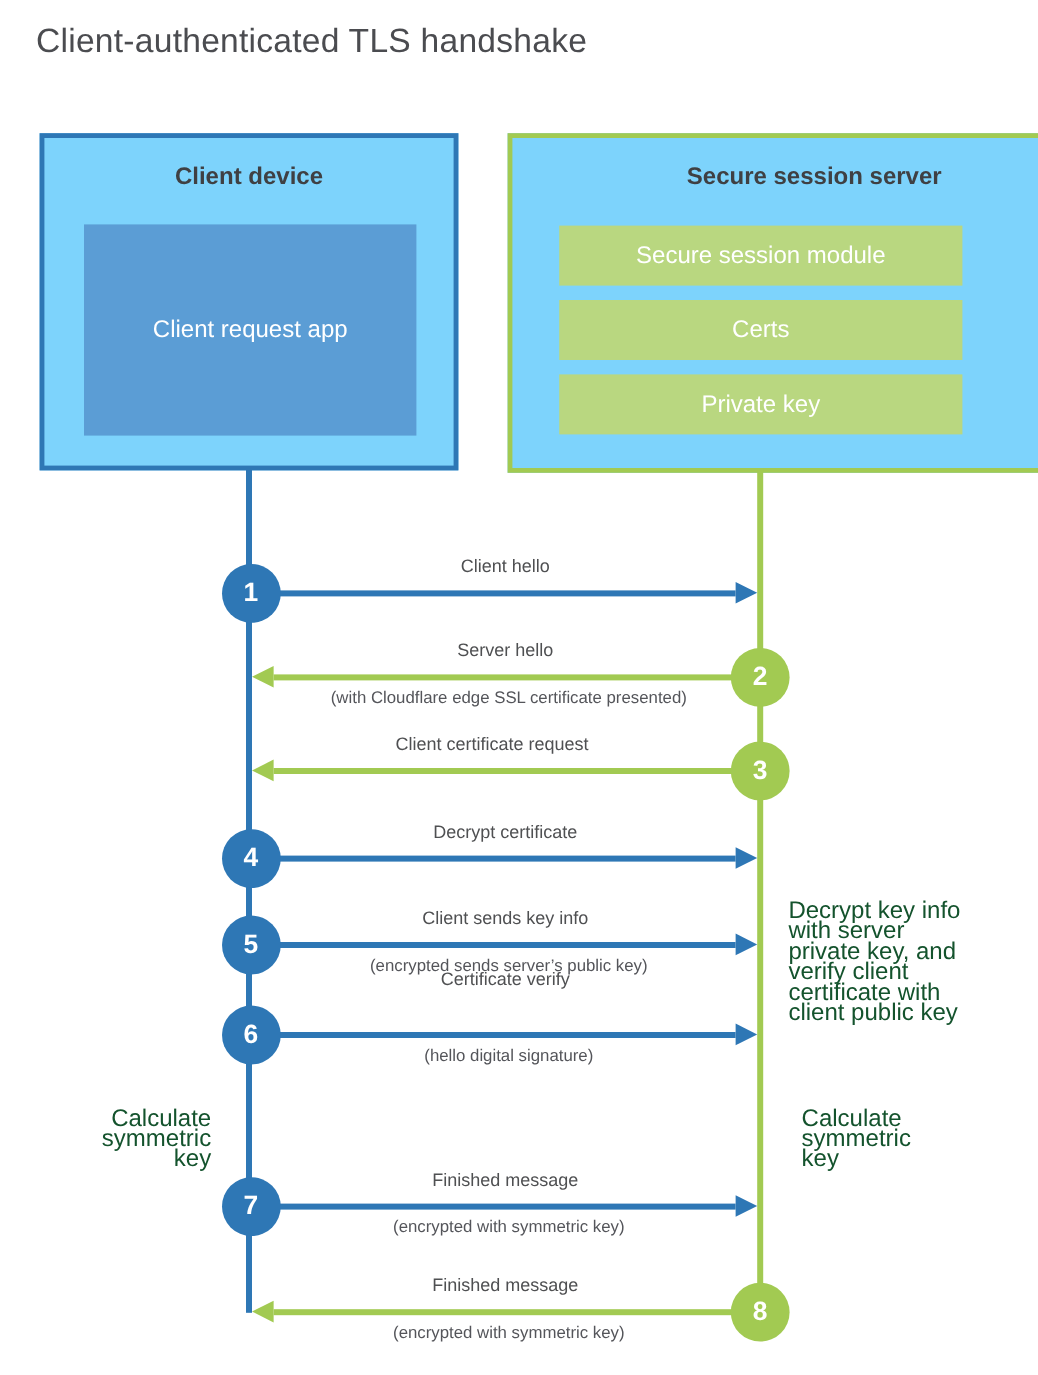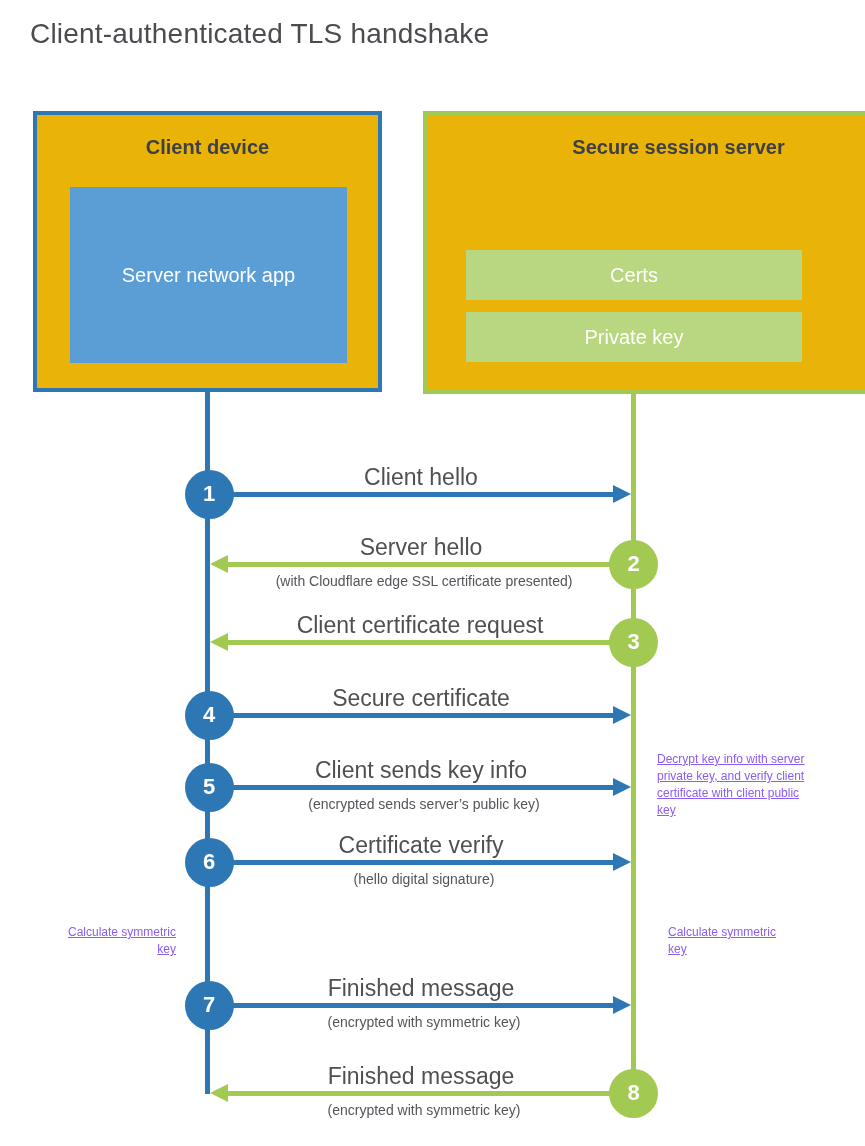--- a/index.html
+++ b/index.html
@@ -5,21 +5,21 @@
   html,body{margin:0;padding:0;background:#fff;}
   .canvas{
     position:relative;width:865px;height:1146px;background:#ffffff;overflow:hidden;
     font-family:"Liberation Sans","DejaVu Sans",sans-serif;
   }
   .title{
     position:absolute;left:30px;top:18px;margin:0;
     font-size:28px;font-weight:300;color:#4b4c50;letter-spacing:.2px;
   }
   
-  .box{position:absolute;box-sizing:border-box;background:#eab308;}
+  .box{position:absolute;box-sizing:border-box;background:#7dd3fc;}
   .box.client{left:33px;top:111px;width:349px;height:281px;border:4px solid var(--blue);}
   .box.server{left:423px;top:111px;width:511px;height:283px;border:4px solid var(--green);}
   .box-heading{
     position:absolute;left:0;top:21px;width:100%;text-align:center;
     font-size:20px;font-weight:700;color:#3f4043;
   }
   .app-fill{
     position:absolute;left:33px;top:72px;width:277px;height:176px;
     background:var(--blue-fill);display:flex;align-items:center;justify-content:center;
   }
@@ -35,48 +35,49 @@
   
   .shaft{position:absolute;height:5px;}
   .head{position:absolute;width:0;height:0;border-top:9px solid transparent;border-bottom:9px solid transparent;}
   .step-circle{
     position:absolute;width:49px;height:49px;border-radius:50%;
     display:flex;align-items:center;justify-content:center;z-index:3;
   }
   .step-num{color:#fff;font-size:22px;font-weight:700;}
   .step-label{
     position:absolute;transform:translateX(-50%);white-space:nowrap;
-    font-size:23px;color:#4f5052;z-index:2;
+    font-size:15px;color:#4f5052;z-index:2;
   }
   .step-sub{
     position:absolute;transform:translateX(-50%);white-space:nowrap;
     font-size:14px;color:#54555a;z-index:2;
   }
   
-  .note{position:absolute;font-size:12px;line-height:17px;color:#8b5cf6;text-decoration:underline;}
+  .note{position:absolute;font-size:20px;line-height:17px;color:#14532d;}
   .note-decrypt{left:657px;top:751px;width:158px;}
   .note-calc-left{left:62px;top:924px;width:114px;text-align:right;}
   .note-calc-right{left:668px;top:924px;width:112px;text-align:left;}
 </style>
 </head>
 <body>
 
 <div class="canvas" style="--blue: #2e77b5; --blue-fill: #5b9dd5; --green: #a2ca52; --green-fill: #b9d780;">
 
   <h1 class="title">Client-authenticated TLS handshake</h1>
 
   <div class="box client">
     <div class="box-heading">Client device</div>
     <div class="app-fill">
-      <span class="app-text">Server network app</span>
+      <span class="app-text">Client request app</span>
     </div>
   </div>
 
   <div class="box server">
     <div class="box-heading">Secure session server</div>
+    <div class="bar" style="top:73px">Secure session module</div>
     <div class="bar" style="top:197px">Private key</div>
     <div class="bar" style="top:135px">Certs</div>
   </div>
 
   <div class="vline blue-line"></div>
   <div class="vline green-line"></div>
 
   <div id="steps">
   <div class="step">
     <div class="shaft" style="background: rgb(46, 119, 181); top: 492px; left: 210px; width: 403px;"></div>
@@ -97,51 +98,51 @@
     <div class="step-label" style="left: 421px; top: 534px;">Server hello</div>
     <div class="step-sub" style="left: 424px; top: 573px;">(with Cloudflare edge SSL certificate presented)</div>
   </div>
 
   <div class="step">
     <div class="shaft" style="background: rgb(162, 202, 82); top: 640px; left: 228px; width: 406px;"></div>
     <div class="head" style="top: 633px; left: 210px; border-right: 18px solid rgb(162, 202, 82);"></div>
     <div class="step-circle" style="background: rgb(162, 202, 82); left: 609px; top: 617.5px;">
       <span class="step-num">3</span>
     </div>
-    <div class="step-label" style="left: 420px; top: 612px;">Client certificate request</div>
+    <div class="step-label" style="left: 410px; top: 612px;">Client certificate request</div>
 
   </div>
 
   <div class="step">
     <div class="shaft" style="background: rgb(46, 119, 181); top: 713px; left: 210px; width: 403px;"></div>
     <div class="head" style="top: 706px; left: 613px; border-left: 18px solid rgb(46, 119, 181);"></div>
     <div class="step-circle" style="background: rgb(46, 119, 181); left: 184.5px; top: 690.5px;">
       <span class="step-num">4</span>
     </div>
-    <div class="step-label" style="left: 421px; top: 685px;">Secure certificate</div>
+    <div class="step-label" style="left: 421px; top: 685px;">Decrypt certificate</div>
 
   </div>
 
   <div class="step">
     <div class="shaft" style="background: rgb(46, 119, 181); top: 785px; left: 210px; width: 403px;"></div>
     <div class="head" style="top: 778px; left: 613px; border-left: 18px solid rgb(46, 119, 181);"></div>
     <div class="step-circle" style="background: rgb(46, 119, 181); left: 184.5px; top: 762.5px;">
       <span class="step-num">5</span>
     </div>
     <div class="step-label" style="left: 421px; top: 757px;">Client sends key info</div>
     <div class="step-sub" style="left: 424px; top: 796px;">(encrypted sends server’s public key)</div>
   </div>
 
   <div class="step">
     <div class="shaft" style="background: rgb(46, 119, 181); top: 860px; left: 210px; width: 403px;"></div>
     <div class="head" style="top: 853px; left: 613px; border-left: 18px solid rgb(46, 119, 181);"></div>
     <div class="step-circle" style="background: rgb(46, 119, 181); left: 184.5px; top: 837.5px;">
       <span class="step-num">6</span>
     </div>
-    <div class="step-label" style="left: 421px; top: 832px;">Certificate verify</div>
+    <div class="step-label" style="left: 421px; top: 808px;">Certificate verify</div>
     <div class="step-sub" style="left: 424px; top: 871px;">(hello digital signature)</div>
   </div>
 
   <div class="step">
     <div class="shaft" style="background: rgb(46, 119, 181); top: 1003px; left: 210px; width: 403px;"></div>
     <div class="head" style="top: 996px; left: 613px; border-left: 18px solid rgb(46, 119, 181);"></div>
     <div class="step-circle" style="background: rgb(46, 119, 181); left: 184.5px; top: 980.5px;">
       <span class="step-num">7</span>
     </div>
     <div class="step-label" style="left: 421px; top: 975px;">Finished message</div>

